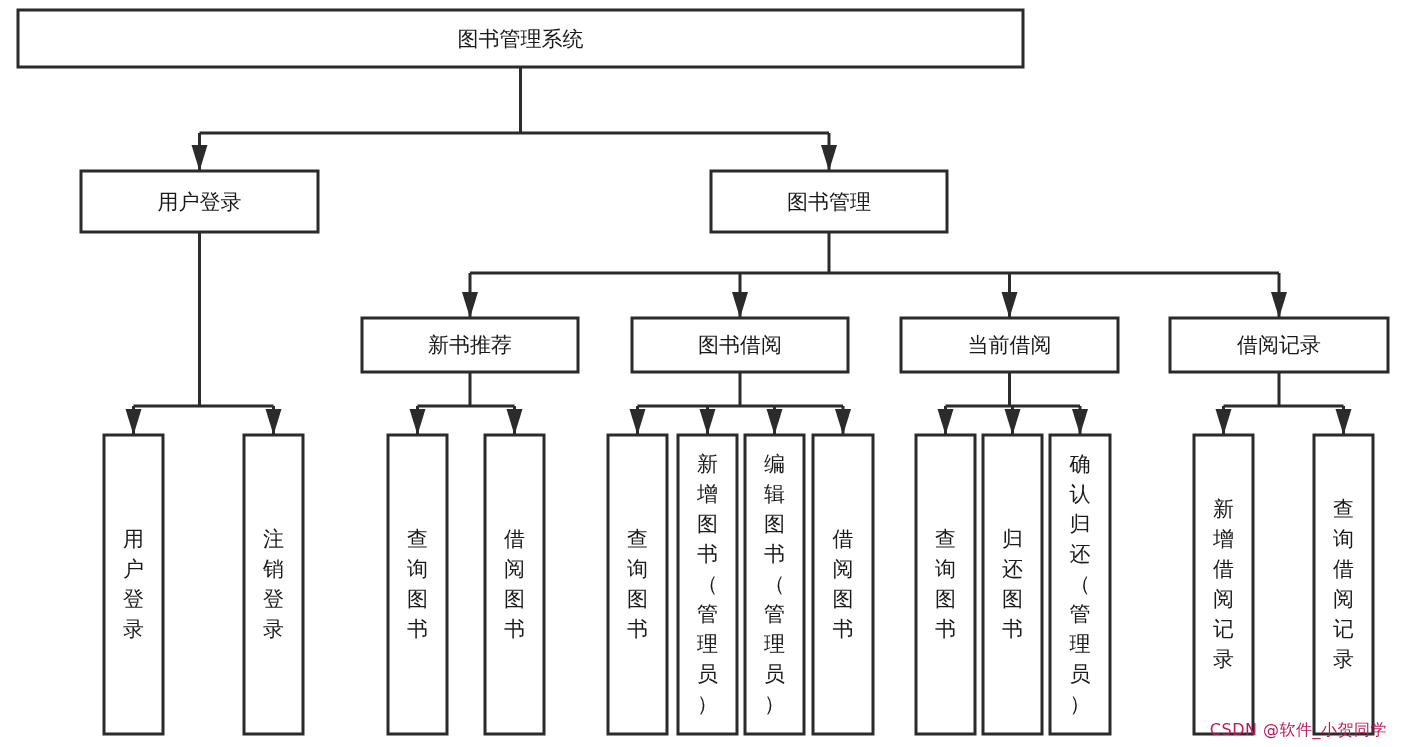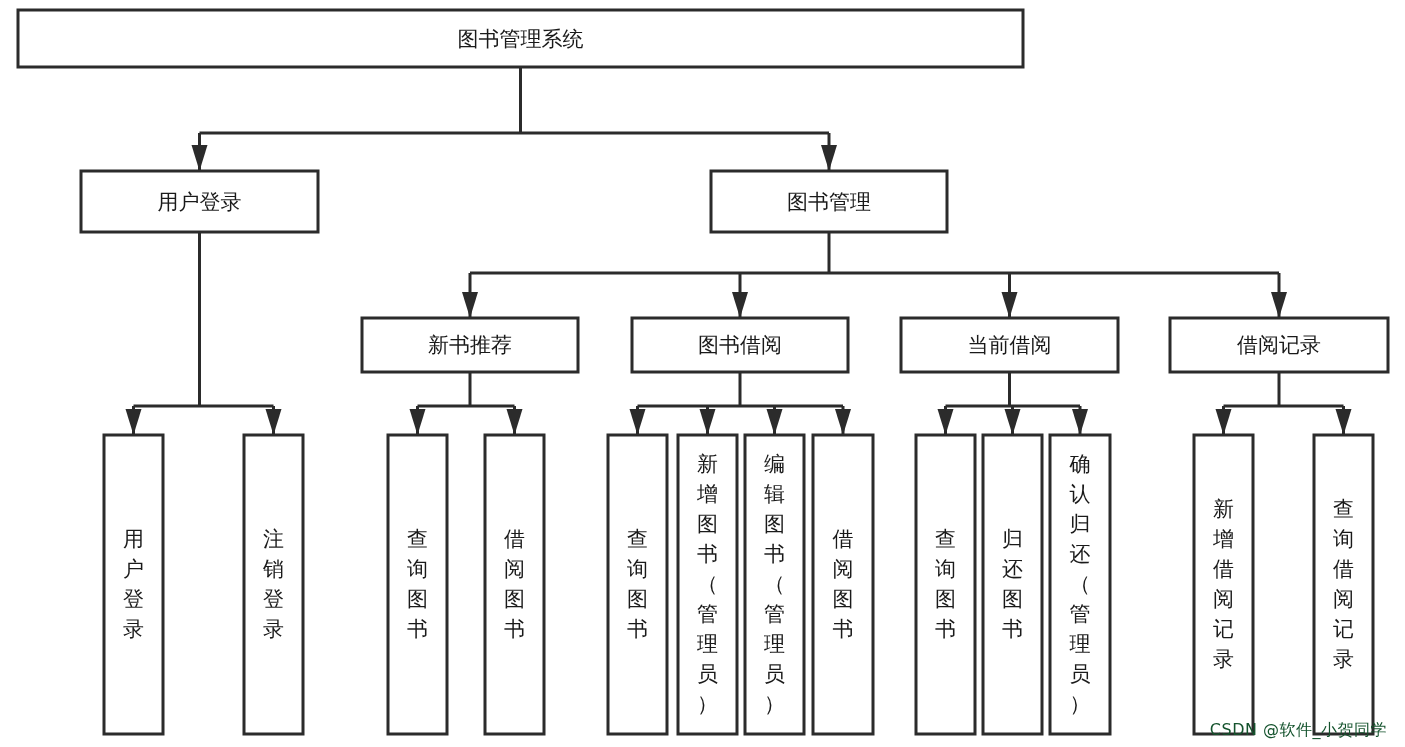--- a/index.html
+++ b/index.html
@@ -55,21 +55,21 @@
     font-size: 21px;
     fill: #1a1a1a;
     text-anchor: middle;
   }
   .watermark-text {
     position: absolute;
     right: 18px;
     bottom: 6px;
     font-family: "DejaVu Sans", "Liberation Sans", sans-serif;
     font-size: 16px;
-    color: #14532d;
+    color: #be185d;
     white-space: nowrap;
     letter-spacing: 0.5px;
     user-select: none;
   }
 </style>
 </head>
 <body>
 
 <div id="diagram-root">
   <svg id="tree-svg" viewBox="0 0 1405 747">

